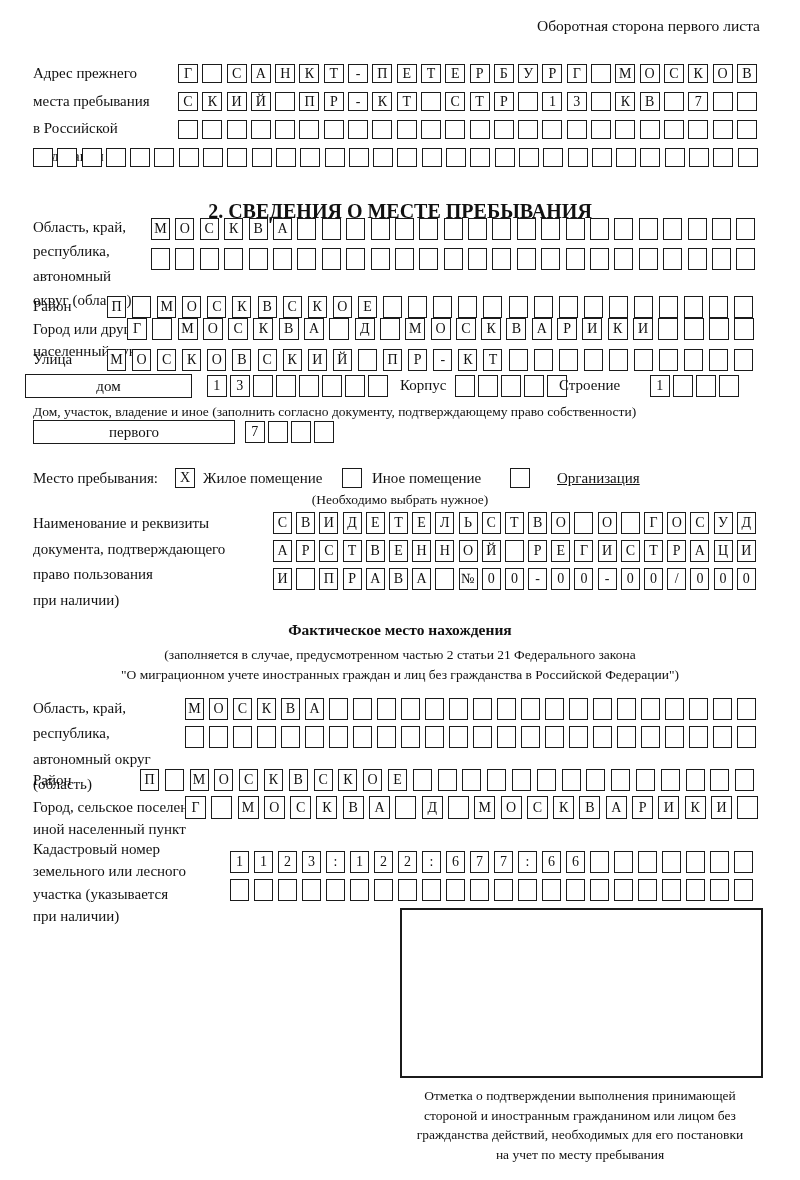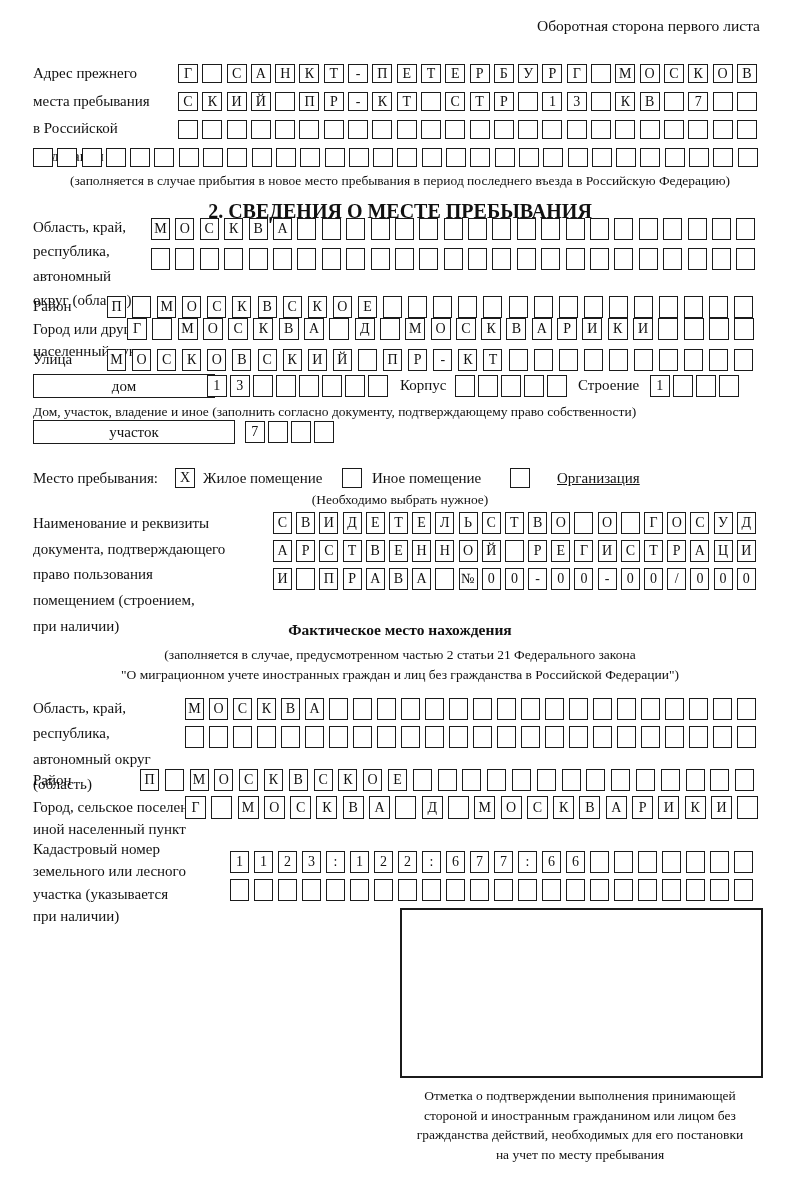--- a/index.html
+++ b/index.html
@@ -155,21 +155,20 @@
       <span class="cell"></span>
       <span class="cell"></span>
       <span class="cell"></span>
       <span class="cell"></span>
       <span class="cell"></span>
       <span class="cell"></span>
       <span class="cell"></span>
       <span class="cell"></span>
       <span class="cell"></span>
     </div>
-  <div class="abs center note" style="top:173px;">(заполняется в случае прибытия в новое место пребывания в период последнего въезда в Российскую Федерацию)</div>
 
   <div class="abs center title" style="top:200px; font-size:20px;">2. СВЕДЕНИЯ О МЕСТЕ ПРЕБЫВАНИЯ</div>
 
   <div class="abs lines lbl" style="left:33px; top:215px; line-height:24.3px;">
     <div>Область, край,</div>
     <div>республика,</div>
     <div>автономный</div>
     <div>округ (область)</div>
   </div>
   <div class="abs cells r-ob1" style="left:151px; top:218px;">
@@ -312,49 +311,49 @@
       <span class="cell"></span>
       <span class="cell"></span>
       <span class="cell"></span>
       <span class="cell"></span>
       <span class="cell"></span>
       <span class="cell"></span>
       <span class="cell"></span>
       <span class="cell"></span>
     </div>
 
-  <div class="abs labelbox" style="left:33px; top:374px; width:182px; height:24px;">дом</div>
+  <div class="abs labelbox" style="left:25px; top:374px; width:167px; height:24px;">дом</div>
   <div class="abs cells r-house" style="left:207px; top:375px;">
       <span class="cell">1</span>
       <span class="cell">3</span>
       <span class="cell"></span>
       <span class="cell"></span>
       <span class="cell"></span>
       <span class="cell"></span>
       <span class="cell"></span>
       <span class="cell"></span>
     </div>
   <div class="abs lbl" style="left:400px; top:378px;">Корпус</div>
   <div class="abs cells r-house" style="left:455px; top:375px;">
       <span class="cell"></span>
       <span class="cell"></span>
       <span class="cell"></span>
       <span class="cell"></span>
       <span class="cell"></span>
     </div>
-  <div class="abs lbl" style="left:578px; top:378px;">Строение</div>
+  <div class="abs lbl" style="left:559px; top:378px;">Строение</div>
   <div class="abs cells r-house" style="left:650px; top:375px;">
       <span class="cell">1</span>
       <span class="cell"></span>
       <span class="cell"></span>
       <span class="cell"></span>
     </div>
   <div class="abs note" style="left:33px; top:404px;">Дом, участок, владение и иное (заполнить согласно документу, подтверждающему право собственности)</div>
 
-  <div class="abs labelbox" style="left:33px; top:420px; width:202px; height:24px;">участок</div>
+  <div class="abs labelbox" style="left:33px; top:420px; width:202px; height:24px;">первого</div>
   <div class="abs cells r-house" style="left:245px; top:421px;">
       <span class="cell">7</span>
       <span class="cell"></span>
       <span class="cell"></span>
       <span class="cell"></span>
     </div>
 
   <div class="abs lbl" style="left:33px; top:471px;">Место пребывания:</div>
   <div class="abs cells checkbox" style="left:175px; top:468px;">
       <span class="cell">X</span>
@@ -367,21 +366,20 @@
   <div class="abs cells checkbox" style="left:510px; top:468px;">
       <span class="cell"></span>
     </div>
   <div class="abs lbl" style="left:557px; top:471px;text-decoration:underline;">Организация</div>
   <div class="abs center note" style="top:492px;">(Необходимо выбрать нужное)</div>
 
   <div class="abs lines lbl" style="left:33px; top:511px; line-height:25.7px;">
     <div>Наименование и реквизиты</div>
     <div>документа, подтверждающего</div>
     <div>право пользования</div>
-    <div>помещением (строением,</div>
     <div>при наличии)</div>
   </div>
   <div class="abs cells r-doc" style="left:273px; top:512px;">
       <span class="cell">С</span>
       <span class="cell">В</span>
       <span class="cell">И</span>
       <span class="cell">Д</span>
       <span class="cell">Е</span>
       <span class="cell">Т</span>
       <span class="cell">Е</span>

